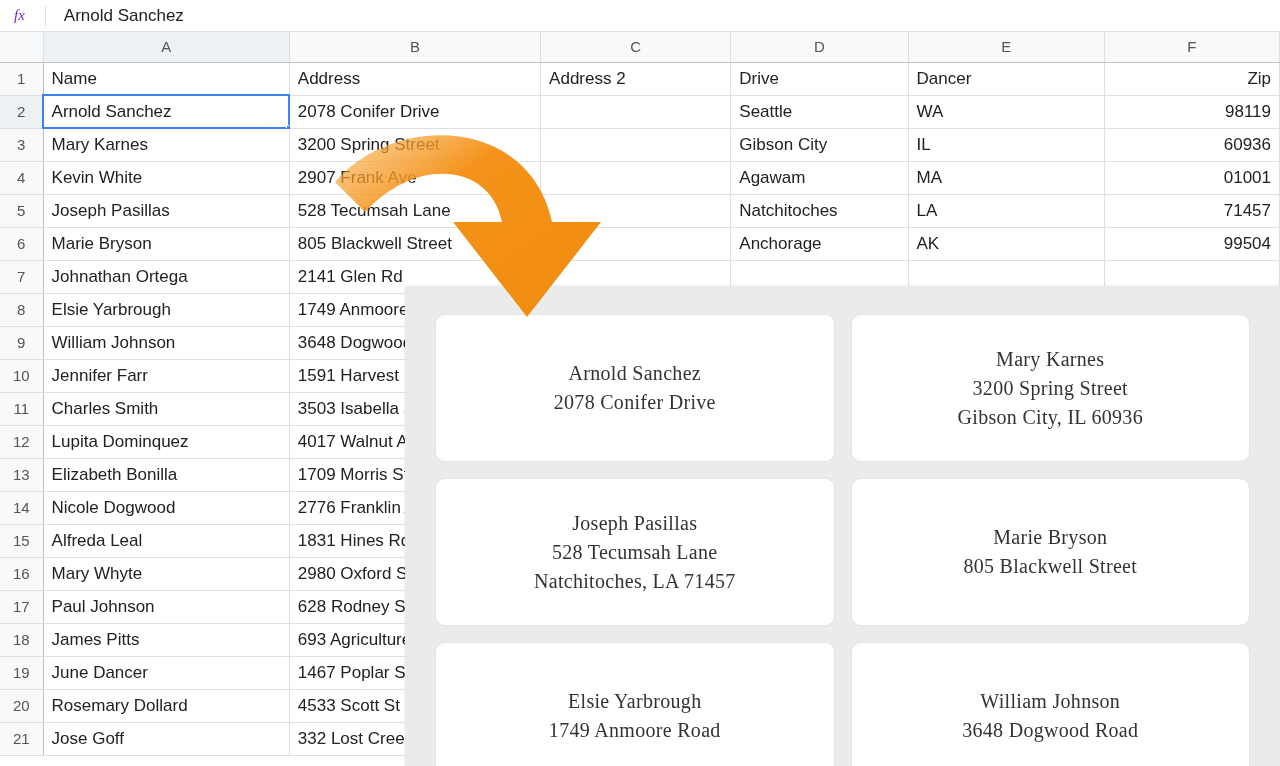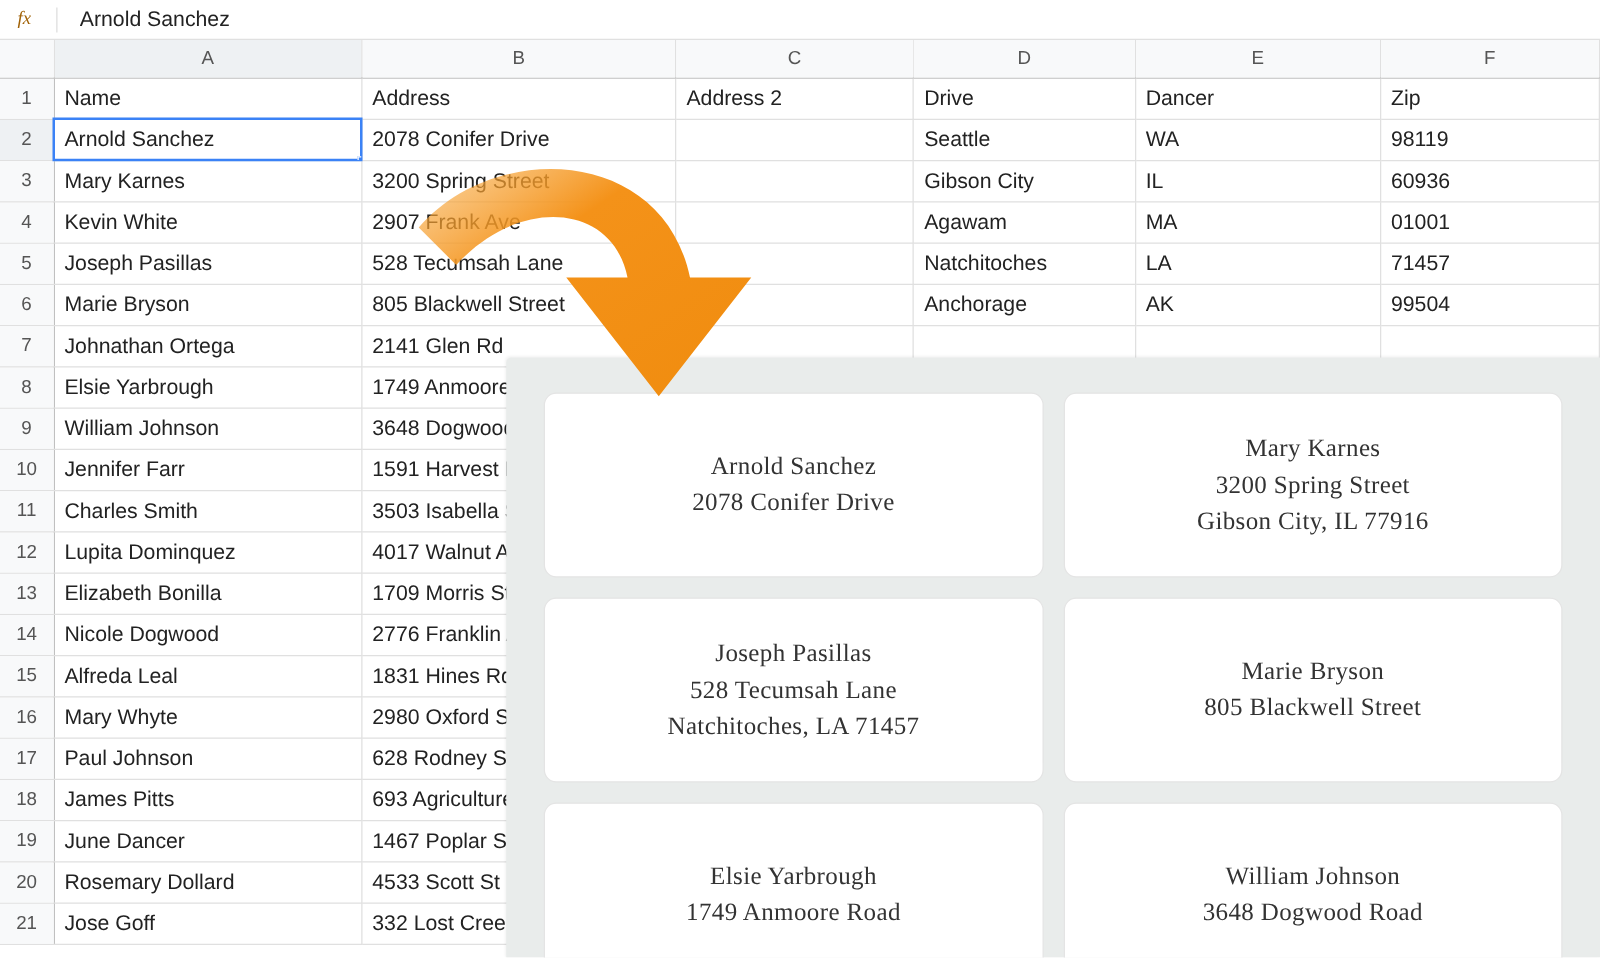--- a/index.html
+++ b/index.html
@@ -1,20 +1,20 @@
 <!DOCTYPE html>
 <html><head>
   <meta charset="utf-8">
   <style>
     * { margin: 0; padding: 0; box-sizing: border-box; }
     body { font-family: Arial, sans-serif; font-size: 16px; background: #fff; position: relative; width: 1280px; height: 766px; overflow: hidden; }
 
     
     .formula-bar { display: flex; align-items: center; height: 32px; border-bottom: 1px solid #e0e0e0; padding: 0 8px; gap: 14px; }
-    .fx-label { font-style: italic; font-family: serif; font-size: 15px; color: #a16207; padding: 0 6px;}
+    .fx-label { font-style: italic; font-family: serif; font-size: 15px; color: #6d28d9; padding: 0 6px;}
     .fx-divider { width: 1px; height: 20px; background: #ddd; }
     .formula-input { border: none; outline: none; font-size: 17px; color: #222; flex: 1; padding: 0 4px; }
 
     
     .spreadsheet { display: table; border-collapse: collapse; width: 100%; }
     .sheet-row { display: table-row; }
     .sheet-cell { display: table-cell; border-right: 1px solid #e0e0e0; border-bottom: 1px solid #e0e0e0; padding: 4px 8px; vertical-align: middle; white-space: nowrap; overflow: hidden; font-size: 17px; color: #222; position: relative; }
 
     
     .col-header-row .sheet-cell { background: #f8f9fa; color: #555; text-align: center; font-size: 15px; height: 30px; border-bottom: 1px solid #c0c0c0; border-right: 1px solid #e0e0e0;}
@@ -23,21 +23,21 @@
     
     .row-num { background: #f8f9fa; color: #555; text-align: center; font-size: 15px; border-right: 1px solid #c0c0c0; }
 
     
     .col-rownum { width: 43px; }
     .col-A { width: 246px; }
     .col-B { width: 251px; }
     .col-C { width: 190px; }
     .col-D { width: 177px; }
     .col-E { width: 196px; }
-    .col-F { width: 175px; }
+    .col-F { width: 175px; text-align: right; }
 
     .col-header-row .selected-col { background: #eef1f3; }
     .row-num.selected-row { background: #eef1f3; }
 
     
     .selected-cell { outline: 2px solid #3b82f6; outline-offset: -1px; z-index: 2; }
     .sel-handle { position: absolute; width: 7px; height: 7px; background: #3b82f6; border: 1px solid #fff; right: -4px; bottom: -4px; z-index: 3; }
 
     
     .labels-overlay { position: absolute; left: 405px; top: 286px; width: 875px; height: 480px; background: #e9eceb; border-top-left-radius: 4px; box-shadow: -1px -1px 2px rgba(0,0,0,0.05); }
@@ -259,21 +259,21 @@
 
 <div class="labels-overlay">
   <div class="label-grid" id="label-grid">
       <div class="addr-label">
         <div>Arnold Sanchez</div>
         <div>2078 Conifer Drive</div>
       </div>
       <div class="addr-label">
         <div>Mary Karnes</div>
         <div>3200 Spring Street</div>
-        <div>Gibson City, IL 77916</div>
+        <div>Gibson City, IL 60936</div>
       </div>
       <div class="addr-label">
         <div>Joseph Pasillas</div>
         <div>528 Tecumsah Lane</div>
         <div>Natchitoches, LA 71457</div>
       </div>
       <div class="addr-label">
         <div>Marie Bryson</div>
         <div>805 Blackwell Street</div>
       </div>

